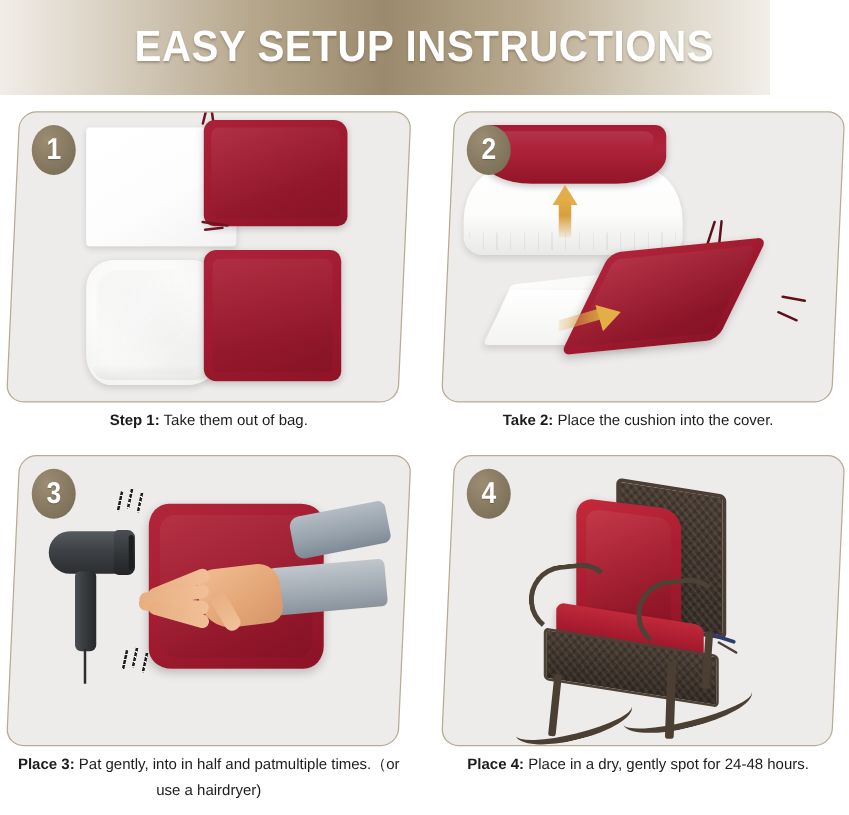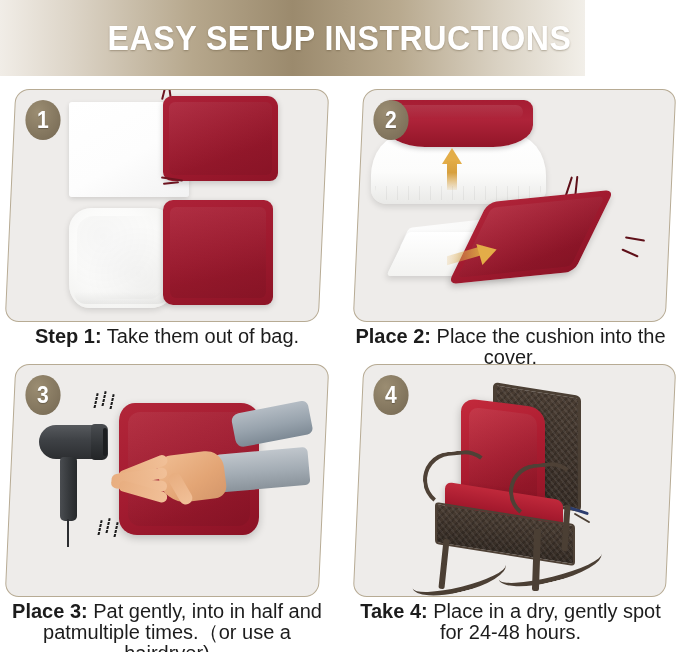--- a/index.html
+++ b/index.html
@@ -30,20 +30,21 @@
         #e4ded3 92%,
         #f3f0ea 100%);
     background: linear-gradient(to right,
         #f1ede7 0%,
         #ddd5c8 12%,
         #b6a78c 33%,
         #9b8a6d 50%,
         #b8a98e 68%,
         #d9d1c2 85%,
         #f2efe9 100%);
+    padding-left: 31px;
   }
   .header-title {
     position: absolute;
     left: 0; top: 0;
     width: 679px; height: 76px;
     display: flex;
     align-items: center;
     justify-content: center;
     color: #ffffff;
     font-size: 35px;
@@ -98,21 +99,21 @@
     transform: scaleX(0.88);
     text-shadow: 0 1px 1px rgba(0,0,0,.25);
     z-index: 40;
   }
 
   
   .caption {
     position: absolute;
     text-align: center;
     color: #1c1c1c;
-    font-size: 20px;
+    font-size: 12px;
     line-height: 21px;
   }
   .caption b { font-weight: bold; }
   #cap-1 { left: 8px;   top: 250px; width: 318px; }
   #cap-2 { left: 348px; top: 250px; width: 325px; }
   #cap-3 { left: 8px;   top: 525px; width: 318px; }
   #cap-4 { left: 348px; top: 525px; width: 325px; }
 
   
   
@@ -543,29 +544,29 @@
       </div>
     </div>
   </div>
 
   <div class="caption" id="cap-1">
     <b>Step 1:</b>
     <span>Take them out of bag.</span>
   </div>
 
   <div class="caption" id="cap-2">
-    <b>Place 2:</b>
+    <b>Take 2:</b>
     <span>Place the cushion into the cover.</span>
   </div>
 
   <div class="caption" id="cap-3">
     <b>Place 3:</b>
     <span>Pat gently, into in half and</span>
     <span>patmultiple times.（or use a hairdryer)</span>
   </div>
 
   <div class="caption" id="cap-4">
-    <b>Take 4:</b>
+    <b>Place 4:</b>
     <span>Place in a dry, gently spot for</span>
     <span>24-48 hours.</span>
   </div>
 
 </div>
 
 </body></html>

